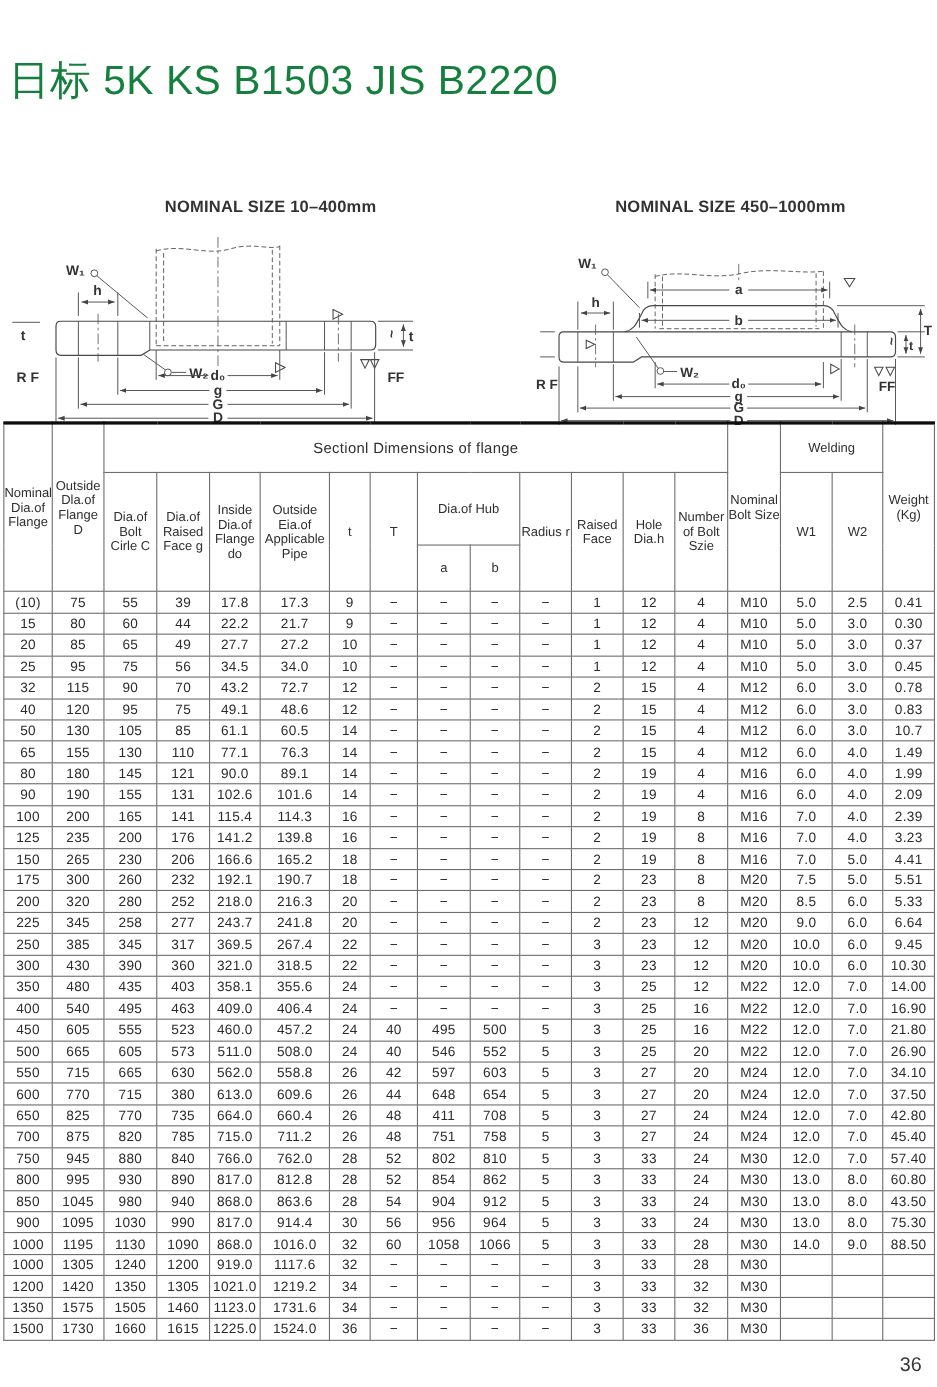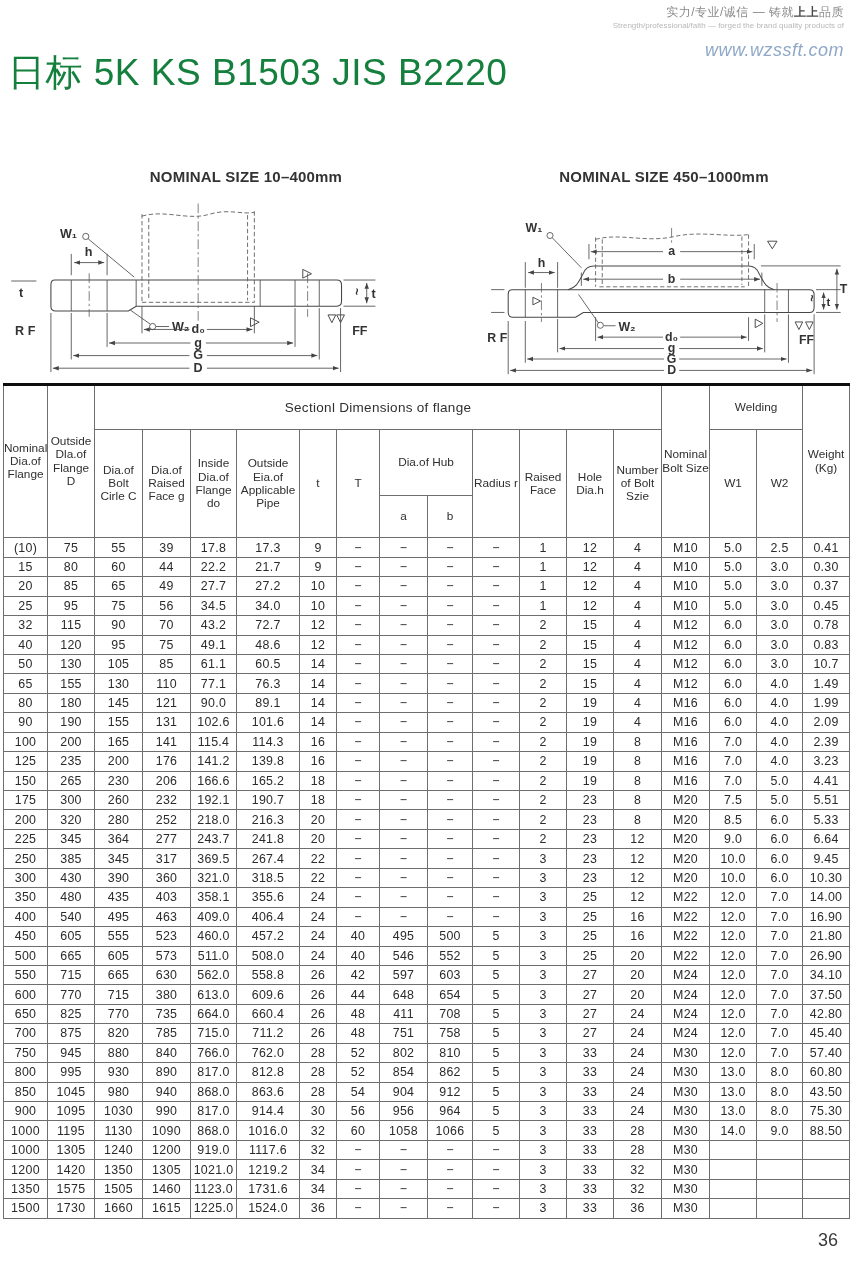--- a/index.html
+++ b/index.html
@@ -11,21 +11,21 @@
   }
   
   .brand { position:absolute; top:5px; right:8px; text-align:right; line-height:1.25; }
   .slogan-cn { font-size:12px; color:#8a8a8a; letter-spacing:0.5px; }
   .slogan-cn .brand-strong { color:#4a4a4a; font-weight:bold; }
   .slogan-en { font-size:8px; color:#b8b8b8; margin-top:1px; }
   .website { font-size:18px; font-style:italic; color:#8fa8c8; margin-top:8px; letter-spacing:0.5px; }
   
   .page-title { position:absolute; left:8px; top:48px; font-size:37px; color:#15803d; letter-spacing:0.5px; }
   
-  .figure { position:absolute; top:168px; }
+  .figure { position:absolute; top:180px; }
   .fig-left  { left:4px;  width:460px; }
   .fig-right { left:474px; width:380px; }
   .fig-caption { font-size:15px; font-weight:bold; color:#333; text-align:center; letter-spacing:0.2px; height:20px; }
   .fig-left  .fig-caption { padding-left:24px; }
   svg { display:block; }
   .ln   { stroke:#474747; stroke-width:1.1; fill:none; }
   .thin { stroke:#4f4f4f; stroke-width:0.9; fill:none; }
   .dash { stroke:#5a5a5a; stroke-width:0.9; fill:none; stroke-dasharray:4.5,2.6; }
   .cdash{ stroke:#5a5a5a; stroke-width:0.8; fill:none; stroke-dasharray:10,3,2.5,3; }
   .weld { fill:none; stroke:#474747; stroke-width:1; }
@@ -43,25 +43,20 @@
   th.section-th { font-size:13.5px; letter-spacing:0.3px; }
   tbody td { font-size:12.4px; height:19.45px; padding:0; letter-spacing:0.3px; color:#2b2b2b; }
   
   .page-num { position:absolute; right:14px; top:1230px; font-size:18px; color:#3a3a3a; }
 </style>
 </head>
 <body>
 
 <div class="page">
 
-  <div class="brand">
-    <div class="slogan-cn"><span>实力/专业/诚信 — 铸就</span><span class="brand-strong">上上</span><span>品质</span></div>
-    <div class="slogan-en">Strength/professional/faith — forged the brand quality products of</div>
-    <div class="website">www.wzssft.com</div>
-  </div>
 
   <div class="page-title">日标 5K KS B1503 JIS B2220</div>
 
   <div class="figure fig-left">
     <div class="fig-caption">NOMINAL SIZE 10–400mm</div>
     <svg width="460" height="186" viewBox="0 0 460 192">
       <defs>
         <marker id="m1" viewBox="0 0 10 10" refX="8.5" refY="5" markerWidth="8" markerHeight="8" orient="auto-start-reverse">
           <path d="M0,1.8 L8.5,5 L0,8.2 Z" fill="#444"></path>
         </marker>
@@ -636,21 +631,21 @@
             <td>23</td>
             <td>8</td>
             <td>M20</td>
             <td>8.5</td>
             <td>6.0</td>
             <td>5.33</td>
           </tr>
           <tr>
             <td>225</td>
             <td>345</td>
-            <td>364</td>
+            <td>258</td>
             <td>277</td>
             <td>243.7</td>
             <td>241.8</td>
             <td>20</td>
             <td>−</td>
             <td>−</td>
             <td>−</td>
             <td>−</td>
             <td>2</td>
             <td>23</td>

